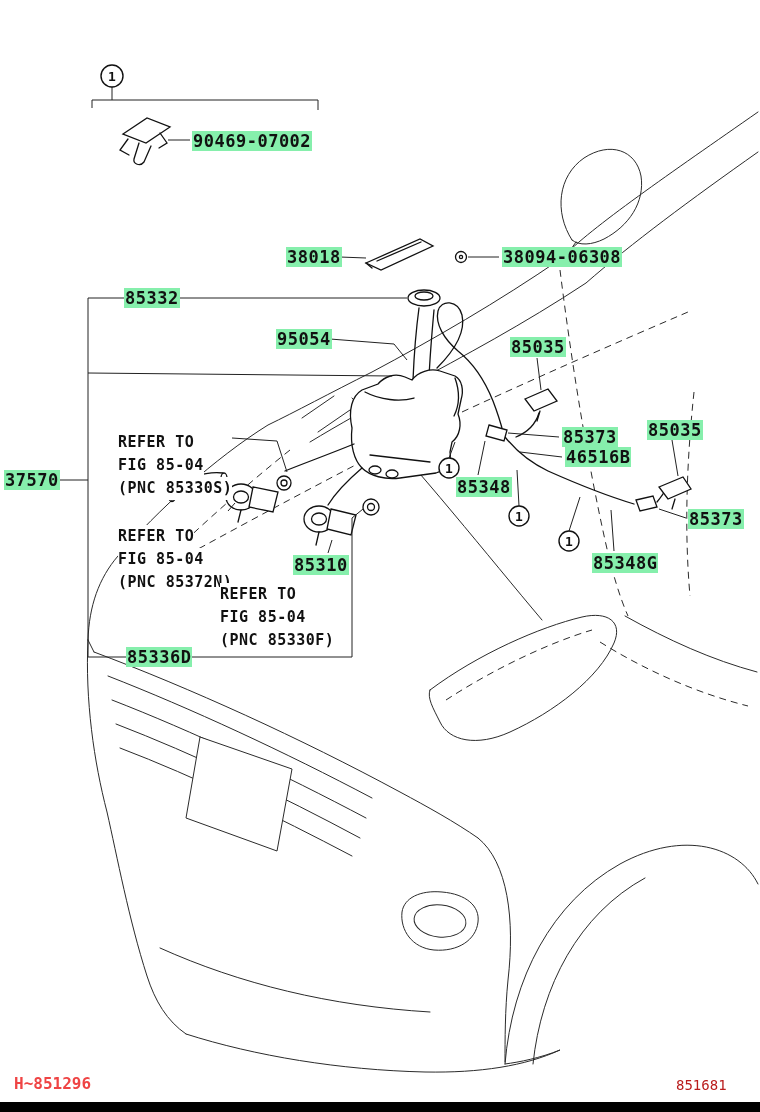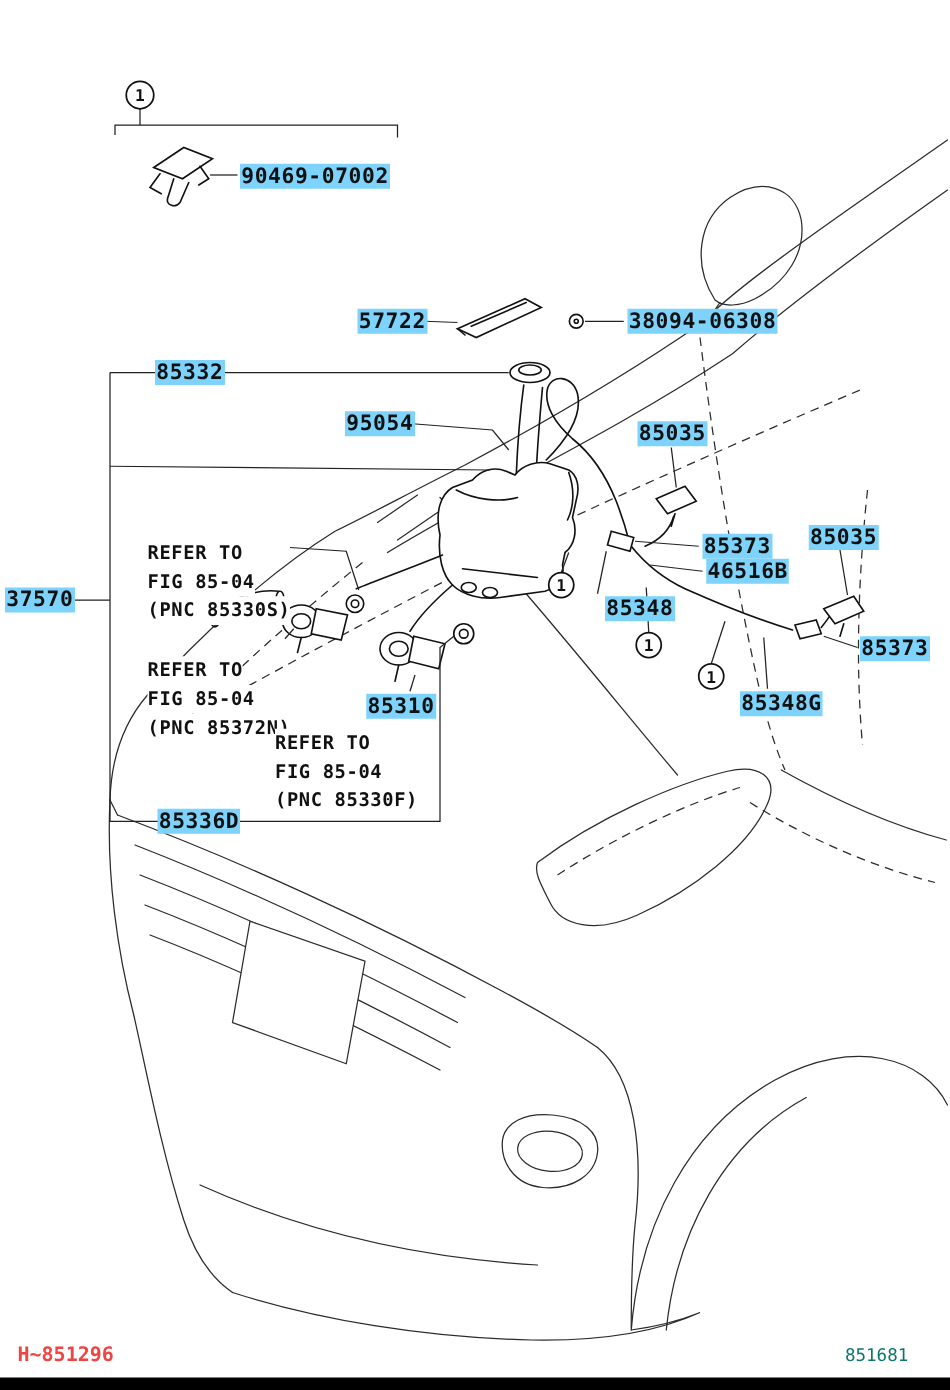--- a/index.html
+++ b/index.html
@@ -2,28 +2,28 @@
 <html><head>
 <meta charset="utf-8">
 <style>
   * { margin:0; padding:0; box-sizing:border-box; }
   html,body { background:#ffffff; }
   .stage { position:relative; width:760px; height:1112px; background:#fff; overflow:hidden;
            font-family:"DejaVu Sans Mono", monospace; }
   .stage svg { position:absolute; left:0; top:0; }
 
   .pn { position:absolute; font:bold 17px/20px "DejaVu Sans Mono", monospace; color:#111;
-        background:#7dd3fc; padding:0 1px; letter-spacing:.5px; width:max-content; }
+        background:#86efac; padding:0 1px; letter-spacing:.5px; width:max-content; }
   .refer { position:absolute;margin-top:25px; }
   .refer .rl { font:bold 15px/23px "DejaVu Sans Mono", monospace; color:#111; background:#fff;
                width:max-content; letter-spacing:.5px; }
   .footer-code-left  { position:absolute; left:14px;  top:1074px;
                        font:bold 16px/20px "DejaVu Sans Mono", monospace; color:#ef4444; }
   .footer-code-right { position:absolute; left:676px; top:1077px;
-                       font:14px/16px "DejaVu Sans Mono", monospace; color:#0f766e; }
+                       font:14px/16px "DejaVu Sans Mono", monospace; color:#b91c1c; }
   .bottom-bar { position:absolute; left:0; top:1102px; width:760px; height:10px; background:#000; }
 
   .body-line { fill:none; stroke:#2b2b2b; stroke-width:1; stroke-linecap:round; }
   .body-dash { fill:none; stroke:#2b2b2b; stroke-width:1; stroke-dasharray:7 5; }
   .plate     { fill:#fff; stroke:#2b2b2b; stroke-width:1; }
   .part-line { fill:none; stroke:#111; stroke-width:1.3; stroke-linecap:round; }
   .part-fill { fill:#fff; stroke:#111; stroke-width:1.3; }
   .leader    { fill:none; stroke:#222; stroke-width:1; }
   .co-circle { fill:#fff; stroke:#111; stroke-width:1.4; }
   .co-num    { font:bold 13px "DejaVu Sans Mono", monospace; fill:#111; text-anchor:middle; }
@@ -181,30 +181,30 @@
       <circle class="co-circle" cx="519" cy="516" r="10"></circle>
       <text class="co-num" x="519" y="521">1</text>
 
       <path class="leader" d="M569,531 L580,497"></path>
       <circle class="co-circle" cx="569" cy="541" r="10"></circle>
       <text class="co-num" x="569" y="546">1</text>
     </g>
   </svg>
 
   <div class="pn" style="left:192px; top:131px">90469-07002</div>
-  <div class="pn" style="left:286px; top:247px">57722</div>
+  <div class="pn" style="left:286px; top:247px">38018</div>
   <div class="pn" style="left:502px; top:247px">38094-06308</div>
   <div class="pn" style="left:124px; top:288px">85332</div>
   <div class="pn" style="left:276px; top:329px">95054</div>
   <div class="pn" style="left:510px; top:337px">85035</div>
   <div class="pn" style="left:562px; top:427px">85373</div>
   <div class="pn" style="left:647px; top:420px">85035</div>
   <div class="pn" style="left:565px; top:447px">46516B</div>
   <div class="pn" style="left:4px; top:470px">37570</div>
-  <div class="pn" style="left:484px; top:477px">85348</div>
+  <div class="pn" style="left:456px; top:477px">85348</div>
   <div class="pn" style="left:688px; top:509px">85373</div>
   <div class="pn" style="left:293px; top:555px">85310</div>
   <div class="pn" style="left:592px; top:553px">85348G</div>
   <div class="pn" style="left:126px; top:647px">85336D</div>
 
   <div class="refer" style="left:118px; top:406px">
     <div class="rl">REFER TO</div>
     <div class="rl">FIG 85-04</div>
     <div class="rl">(PNC 85330S)</div>
   </div>

